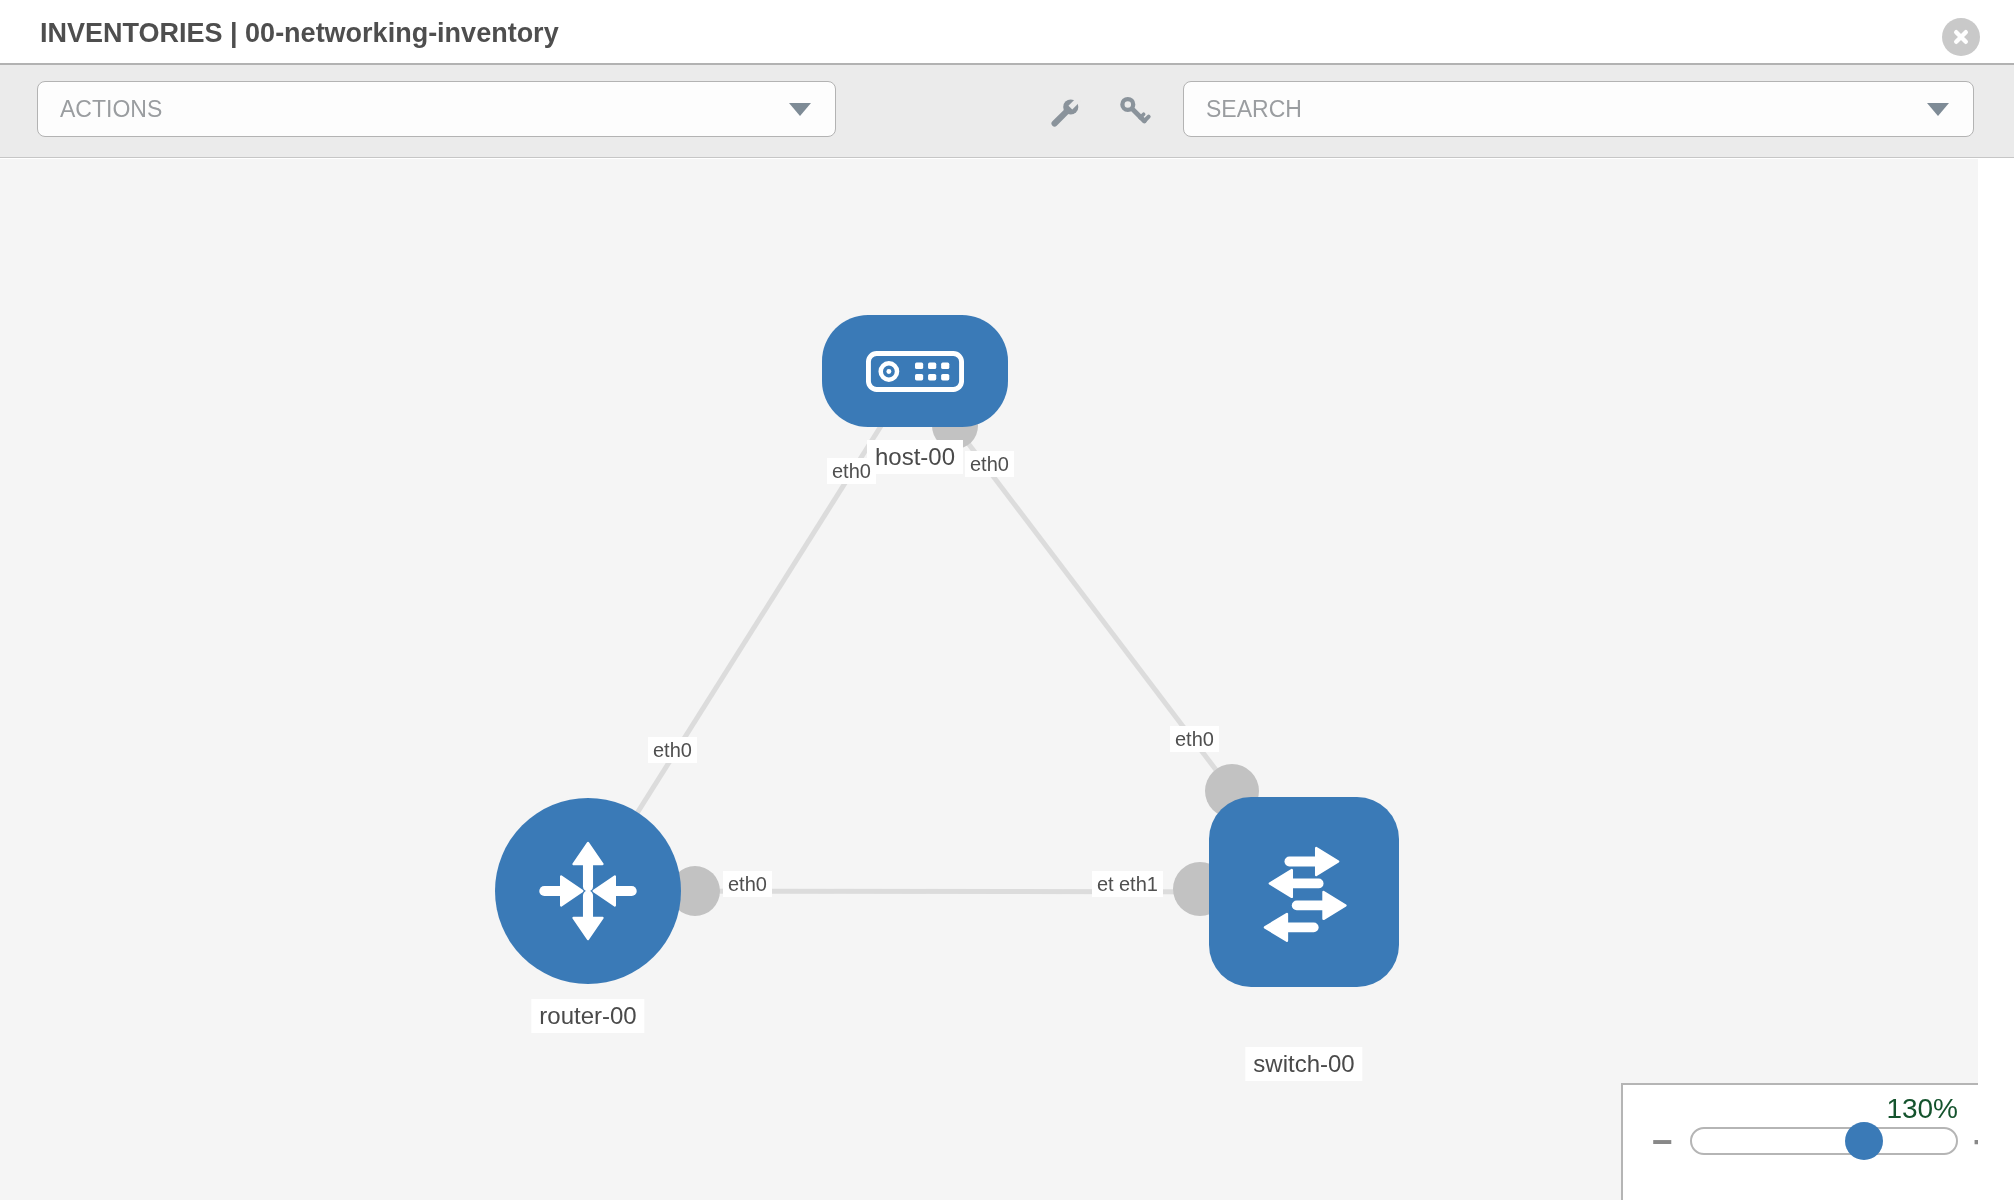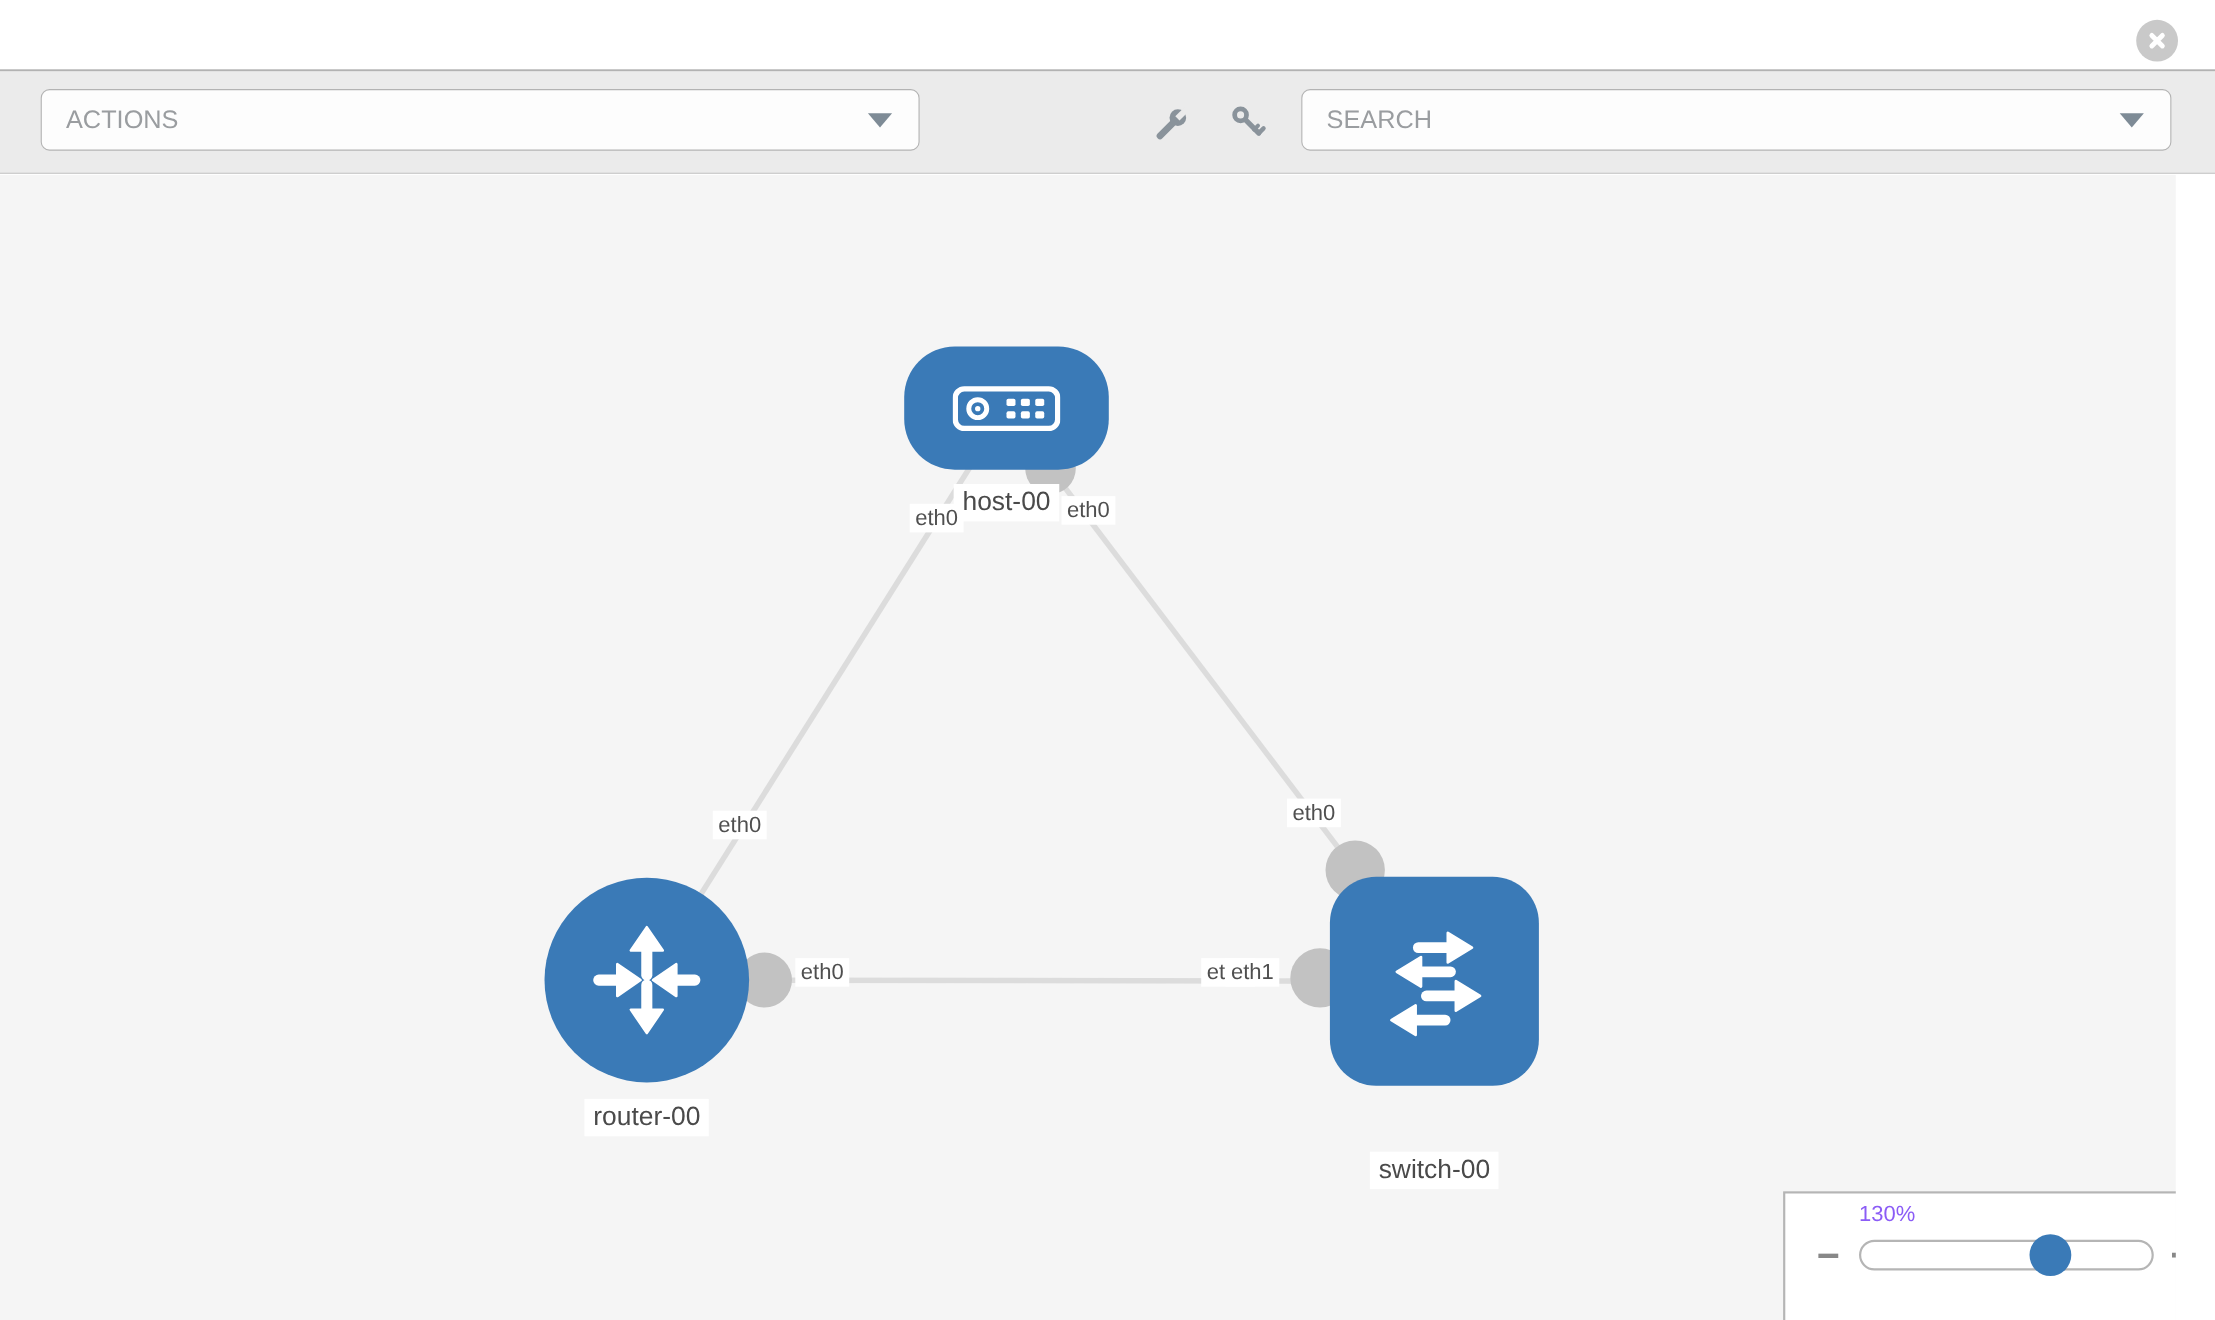--- a/index.html
+++ b/index.html
@@ -75,22 +75,22 @@
   .if-switch-top   { left:1170px; top:567px; }
   .if-router-right { left:723px;  top:712px; }
   .if-switch-back  { left:1092px; top:712px; }
   .if-switch-front { left:1114px; top:712px; }
   
   .zoom-panel {
     position:absolute; left:1621px; top:924px; width:420px; height:180px;
     background:#ffffff; border:2px solid #b5b5b5; box-sizing:border-box;
   }
   .zoom-level {
-    position:absolute; left:67px; width:268px; top:8px; text-align:left;
-    font-size:20px; color:#8b5cf6;
+    position:absolute; left:67px; width:268px; top:8px; text-align:right;
+    font-size:28px; color:#14532d;
   }
   .zoom-btn {
     position:absolute; transform:translate(-50%,-50%); color:#888888;
     font-weight:bold; cursor:pointer; user-select:none;
   }
   .zoom-minus { left:39px;  top:57px; font-size:36px; }
   .zoom-plus  { left:361px; top:57px; font-size:38px; }
   .zoom-track {
     position:absolute; left:67px; top:42px; width:268px; height:28px;
     background:#ffffff; border:2px solid #b5b5b5; border-radius:15px;
@@ -98,20 +98,21 @@
   }
   .zoom-thumb {
     position:absolute; left:222px; top:37px; width:38px; height:38px;
     border-radius:50%; background:#3a7ab7; cursor:grab;
   }
 </style>
 </head>
 <body>
 
 <div class="header">
+  <div class="page-title">INVENTORIES | 00-networking-inventory</div>
   <button class="close-btn">
     <svg width="20" height="20" viewBox="0 0 100 100">
       <path d="M26 26 L74 74 M74 26 L26 74" stroke="#ffffff" stroke-width="22" stroke-linecap="round"></path>
     </svg>
   </button>
 </div>
 
 <div class="toolbar">
   <div class="select select-actions">
     <span class="select-label">ACTIONS</span>

